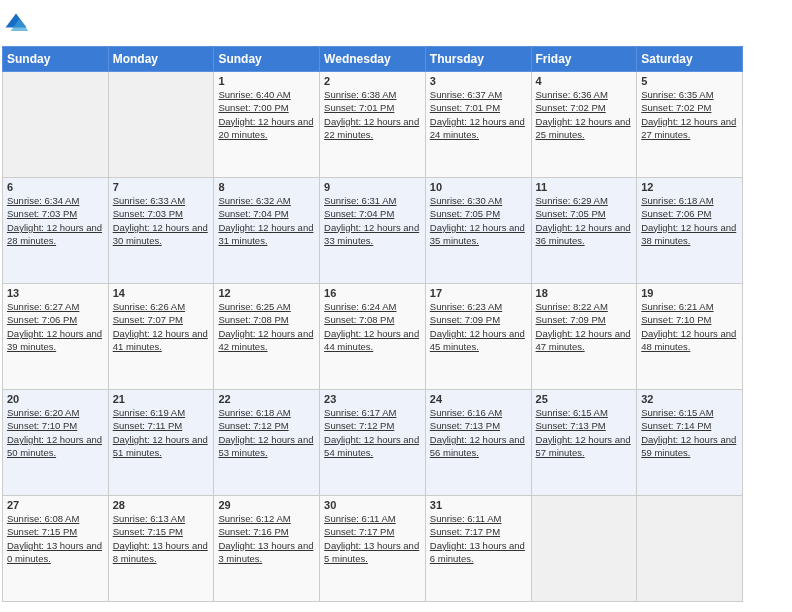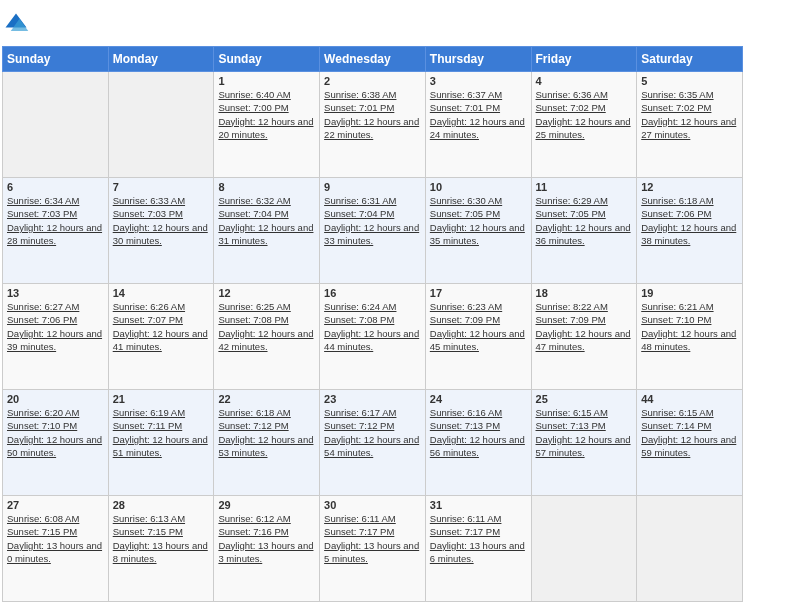--- a/index.html
+++ b/index.html
@@ -333,21 +333,21 @@
           </td>
           <td>
             <span class="day-number">25</span>
           <div class="day-detail">
             <span>Sunrise: 6:15 AM</span><br>
             <span>Sunset: 7:13 PM</span><br>
             <span>Daylight: 12 hours and 57 minutes.</span>
           </div>
           </td>
           <td>
-            <span class="day-number">44</span>
+            <span class="day-number">32</span>
           <div class="day-detail">
             <span>Sunrise: 6:15 AM</span><br>
             <span>Sunset: 7:14 PM</span><br>
             <span>Daylight: 12 hours and 59 minutes.</span>
           </div>
           </td>
         </tr>
         <tr>
           <td>
             <span class="day-number">27</span>

